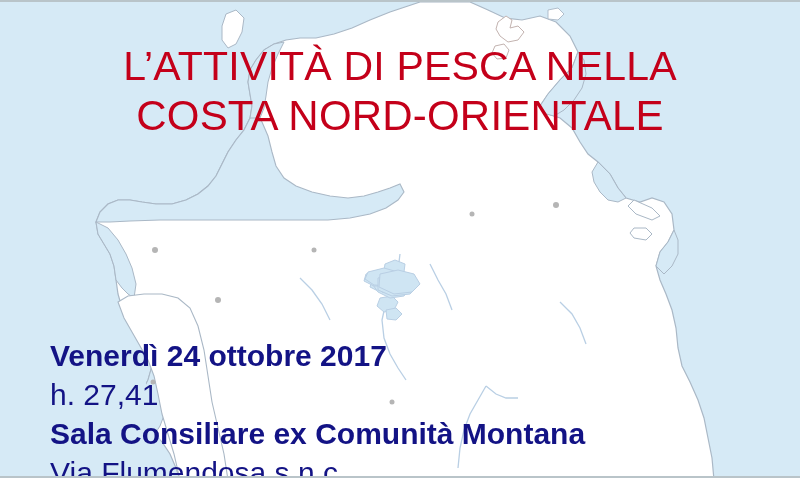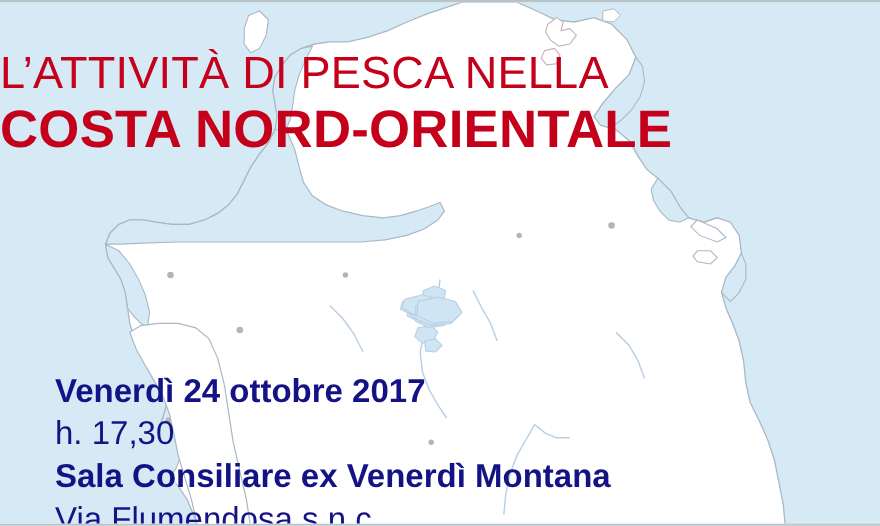--- a/index.html
+++ b/index.html
@@ -31,36 +31,36 @@
     width: 800px;
     height: 478px;
   }
 
   
   .title-block {
     position: absolute;
     left: 0;
     top: 44px;
     width: 800px;
-    text-align: left;
+    text-align: center;
   }
   .title-line {
     color: #c4001a;
     line-height: 1.0;
     white-space: nowrap;
     letter-spacing: 0.2px;
   }
   .title-line-1 {
     font-size: 41px;
     font-weight: 400;
     padding-bottom: 8px;
   }
   .title-line-2 {
-    font-size: 48px;
-    font-weight: 700;
+    font-size: 42px;
+    font-weight: 400;
     padding-bottom: 7px;
   }
   .title-line-3 {
     font-size: 39px;
     font-weight: 400;
   }
 
   
   .details-block {
     position: absolute;
@@ -204,19 +204,19 @@
 
   <div id="text-layer">
 
     <div class="title-block">
       <div class="title-line title-line-1">L’ATTIVITÀ DI PESCA NELLA</div>
       <div class="title-line title-line-2">COSTA NORD-ORIENTALE</div>
     </div>
 
     <div class="details-block">
       <div class="detail-line detail-bold">Venerdì 24 ottobre 2017</div>
-      <div class="detail-line detail-regular">h. 17,30</div>
-      <div class="detail-line detail-bold">Sala Consiliare ex Venerdì Montana</div>
+      <div class="detail-line detail-regular">h. 27,41</div>
+      <div class="detail-line detail-bold">Sala Consiliare ex Comunità Montana</div>
       <div class="detail-line detail-regular detail-last">Via Flumendosa s.n.c.</div>
     </div>
 
   </div>
 </div>
 
 </body></html>

